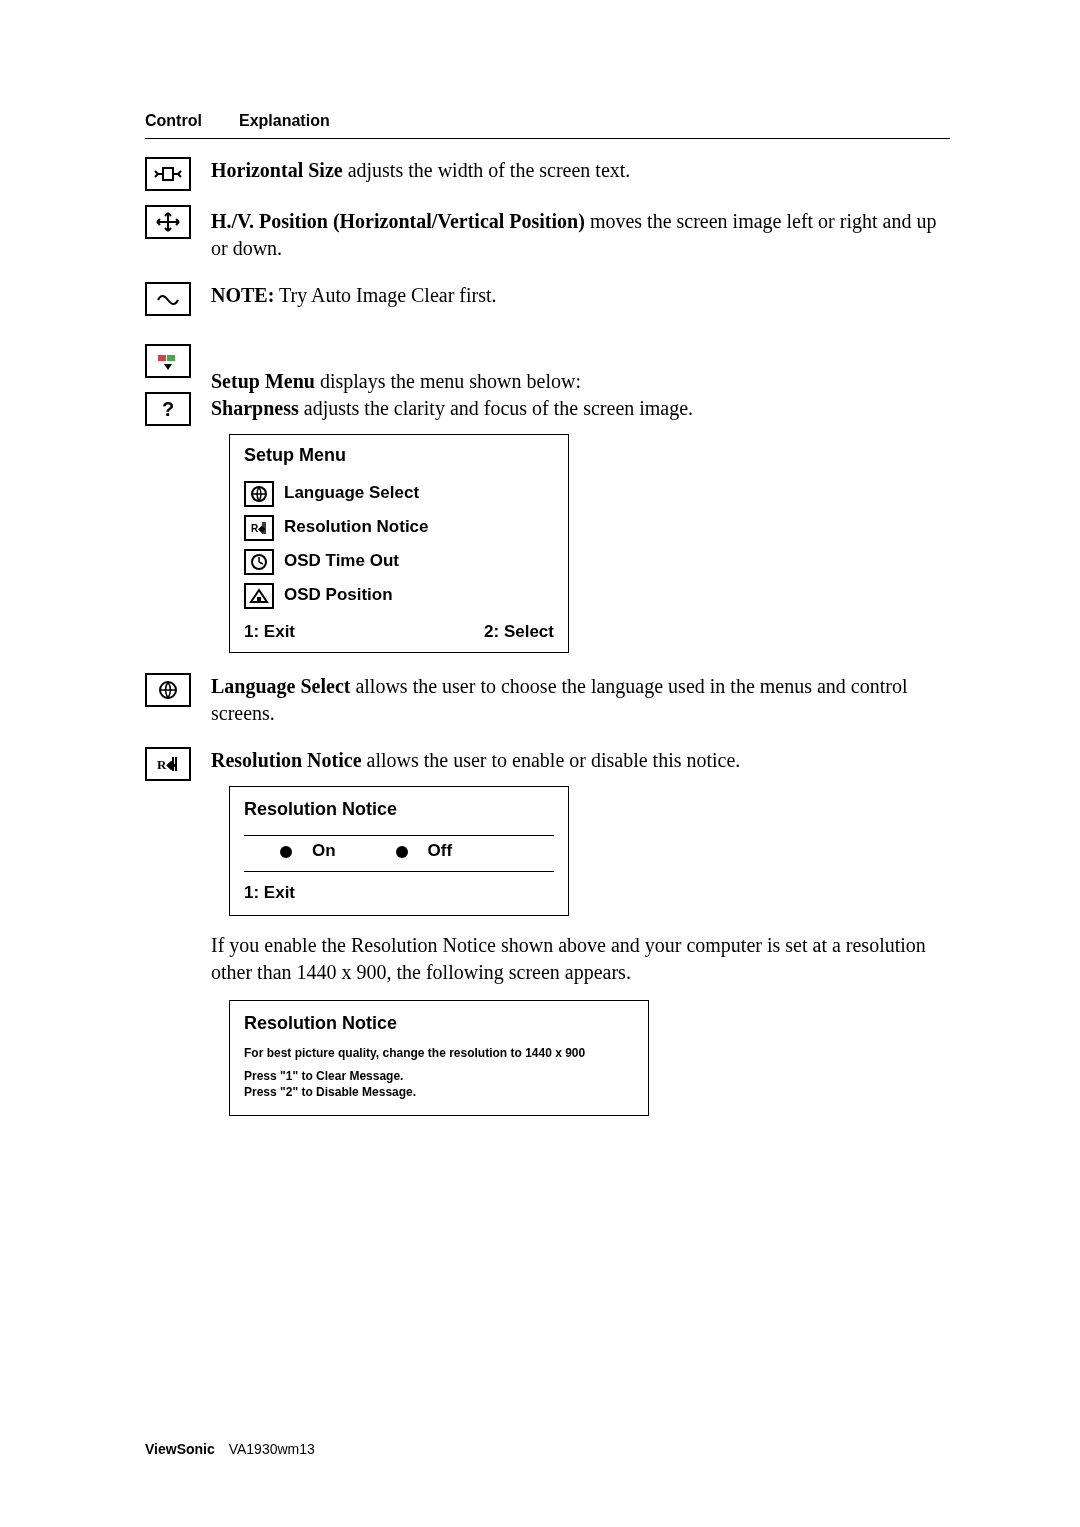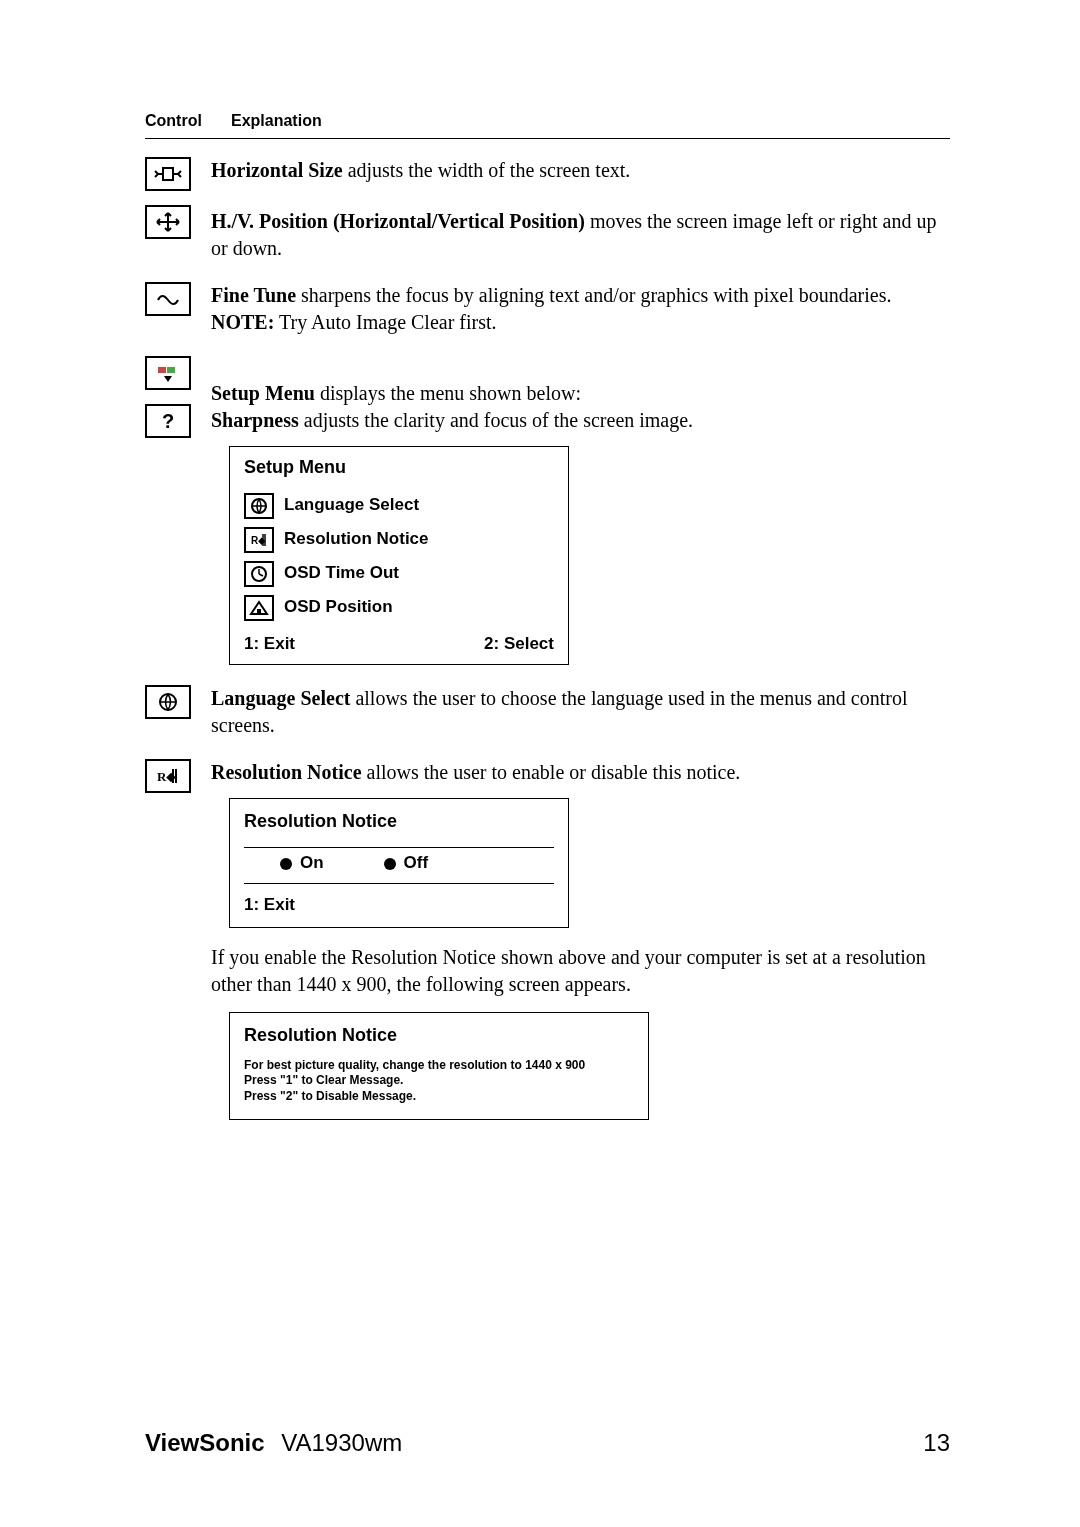--- a/index.html
+++ b/index.html
@@ -8,21 +8,21 @@
       width: 1080px;
       height: 1527px;
       background: #fff;
       padding: 110px 130px 0 145px;
       font-size: 20px;
       line-height: 1.35;
       color: #000;
     }
     .header-row {
       display: flex;
-      gap: 16px;
+      gap: 24px;
       font-family: Arial, sans-serif;
       font-weight: bold;
       font-size: 16px;
       padding-bottom: 6px;
       border-bottom: 1.5px solid #000;
       margin-bottom: 18px;
     }
     .control-col { width: 70px; }
     .row {
       display: flex;
@@ -89,42 +89,41 @@
       padding: 10px 14px 8px;
     }
     .radio-row {
       display: flex;
       gap: 60px;
       padding: 4px 14px 8px 36px;
       border-top: 1px solid #000;
       border-bottom: 1px solid #000;
       margin: 6px 14px;
     }
-    .radio-opt { display: flex; align-items: center; gap: 8px; font-weight: bold; font-size: 17px; }
+    .radio-opt { display: flex; align-items: center; gap: 20px; font-weight: bold; font-size: 17px; }
     .radio-dot { width: 12px; height: 12px; border-radius: 50%; background: #000; }
     .notice-footer { padding: 4px 14px 10px; font-weight: bold; font-size: 17px; }
     .notice-text-box {
       border: 1.5px solid #000;
       width: 420px;
       margin: 14px 0 0 18px;
       padding: 10px 14px 14px;
       font-family: Arial, sans-serif;
     }
     .notice-text-box .nt-title { font-weight: bold; font-size: 18px; margin-bottom: 10px; }
-    .notice-text-box .nt-body { font-weight: bold; font-size: 12px; margin-bottom: 0; }
+    .notice-text-box .nt-body { font-weight: bold; font-size: 12px; margin-bottom: 8px; }
     .notice-text-box .nt-hint { font-weight: bold; font-size: 12px; line-height: 1.3; }
     .footer {
       position: absolute;
       bottom: 68px;
       left: 145px;
       right: 130px;
       display: flex;
-      justify-content: space-between;
-      font-family: Arial, sans-serif;
-      font-size: 24px;
+      font-family: Arial, sans-serif;
+      font-size: 14px;
     }
     .footer .brand { font-weight: bold; }
     .stack-icons .icon-box { margin-bottom: 14px; }
   </style>
 </head>
 <body>
 
 <div class="header-row">
   <div class="control-col">Control</div>
   <div>Explanation</div>
@@ -151,21 +150,20 @@
 
 <div class="row" style="margin-top:8px">
   <div class="icon-cell">
     <div class="icon-box">
       <svg viewBox="0 0 28 22">
           <path d="M4 12 Q8 4 14 12 Q20 20 24 12" stroke="#000" stroke-width="2" fill="none"></path>
         </svg>
     </div>
   </div>
   <div class="text-cell">
-    <p><span class="bold">Fine Tune</span><span> sharpens the focus by aligning text and/or graphics with pixel boundaries.</span></p>
     <p><span class="bold">NOTE:</span><span> Try Auto Image Clear first.</span></p>
   </div>
 </div>
 
 <div class="row" style="margin-top:8px">
   <div class="icon-cell stack-icons">
     <div class="icon-box">
       <svg viewBox="0 0 28 22">
           <rect x="4" y="5" width="8" height="6" fill="#c44"></rect>
           <rect x="13" y="5" width="8" height="6" fill="#4a4"></rect>

